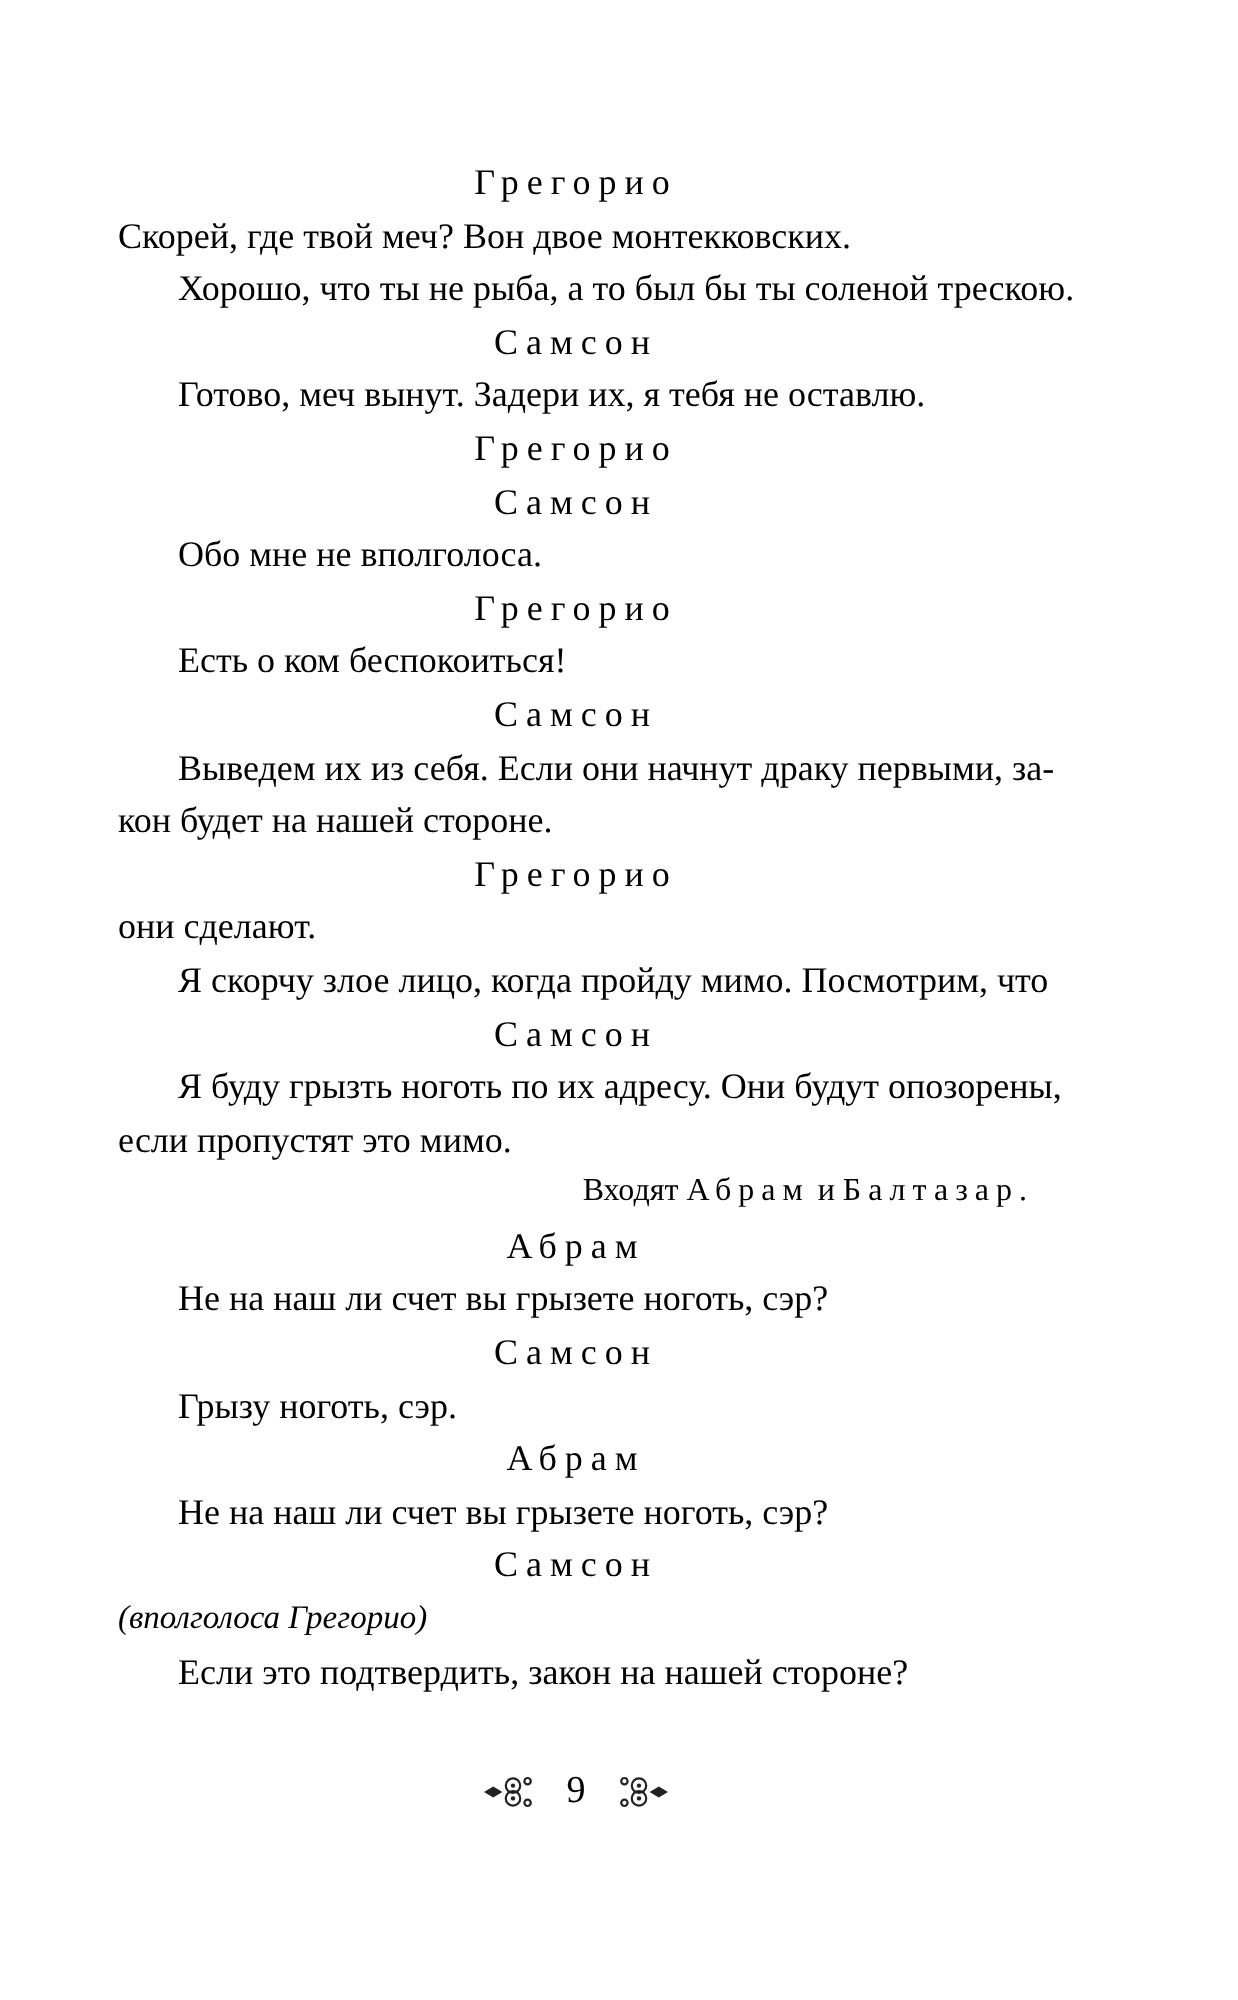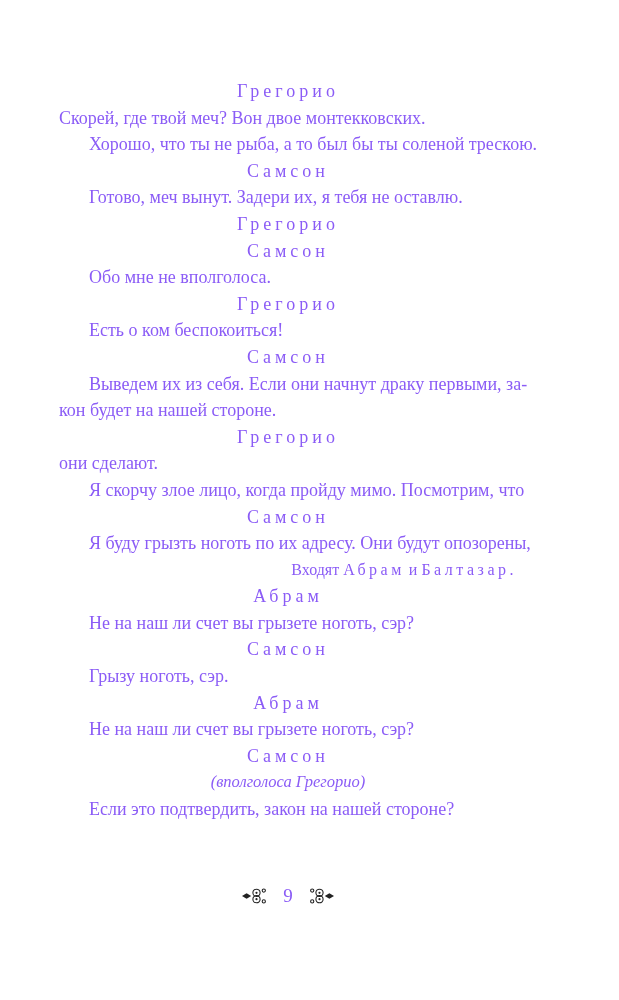--- a/index.html
+++ b/index.html
@@ -4,21 +4,21 @@
 <style>
   * { box-sizing: border-box; }
   html, body { margin: 0; padding: 0; background: #ffffff; }
 
   .page {
     position: relative;
     width: 619px;
     height: 1000px;
     background: #ffffff;
     font-family: "Liberation Serif", "DejaVu Serif", serif;
-    color: #8b5cf6;
+    color: #000000;
     overflow: hidden;
   }
 
   .content {
     position: absolute;
     top: 78px;
     left: 59px;
     width: 458px;
     font-size: 18px;
     line-height: 26.6px;
@@ -37,21 +37,20 @@
     text-align-last: justify;
   }
 
   .stage {
     text-align: right;
     font-size: 16px;
   }
   .stage .spaced { letter-spacing: 3.5px; }
 
   .aside {
-    text-align: center;
     font-style: italic;
     font-size: 16.5px;
   }
 
   .footer {
     position: absolute;
     top: 886px;
     left: 59px;
     width: 458px;
     display: flex;
@@ -97,20 +96,21 @@
         <div class="line">кон будет на нашей стороне.</div>
       </div>
       <div class="heading">Грегорио</div>
       <div class="para">
         <div class="line">они сделают.</div>
         <div class="line indent just">Я скорчу злое лицо, когда пройду мимо. Посмотрим, что</div>
       </div>
       <div class="heading">Самсон</div>
       <div class="para">
         <div class="line indent just">Я буду грызть ноготь по их адресу. Они будут опозорены,</div>
+        <div class="line">если пропустят это мимо.</div>
       </div>
       <div class="stage"><span class="">Входят </span><span class="spaced">Абрам</span><span class=""> и </span><span class="spaced">Балтазар.</span></div>
       <div class="heading">Абрам</div>
       <div class="para">
         <div class="line indent">Не на наш ли счет вы грызете ноготь, сэр?</div>
       </div>
       <div class="heading">Самсон</div>
       <div class="para">
         <div class="line indent">Грызу ноготь, сэр.</div>
       </div>

